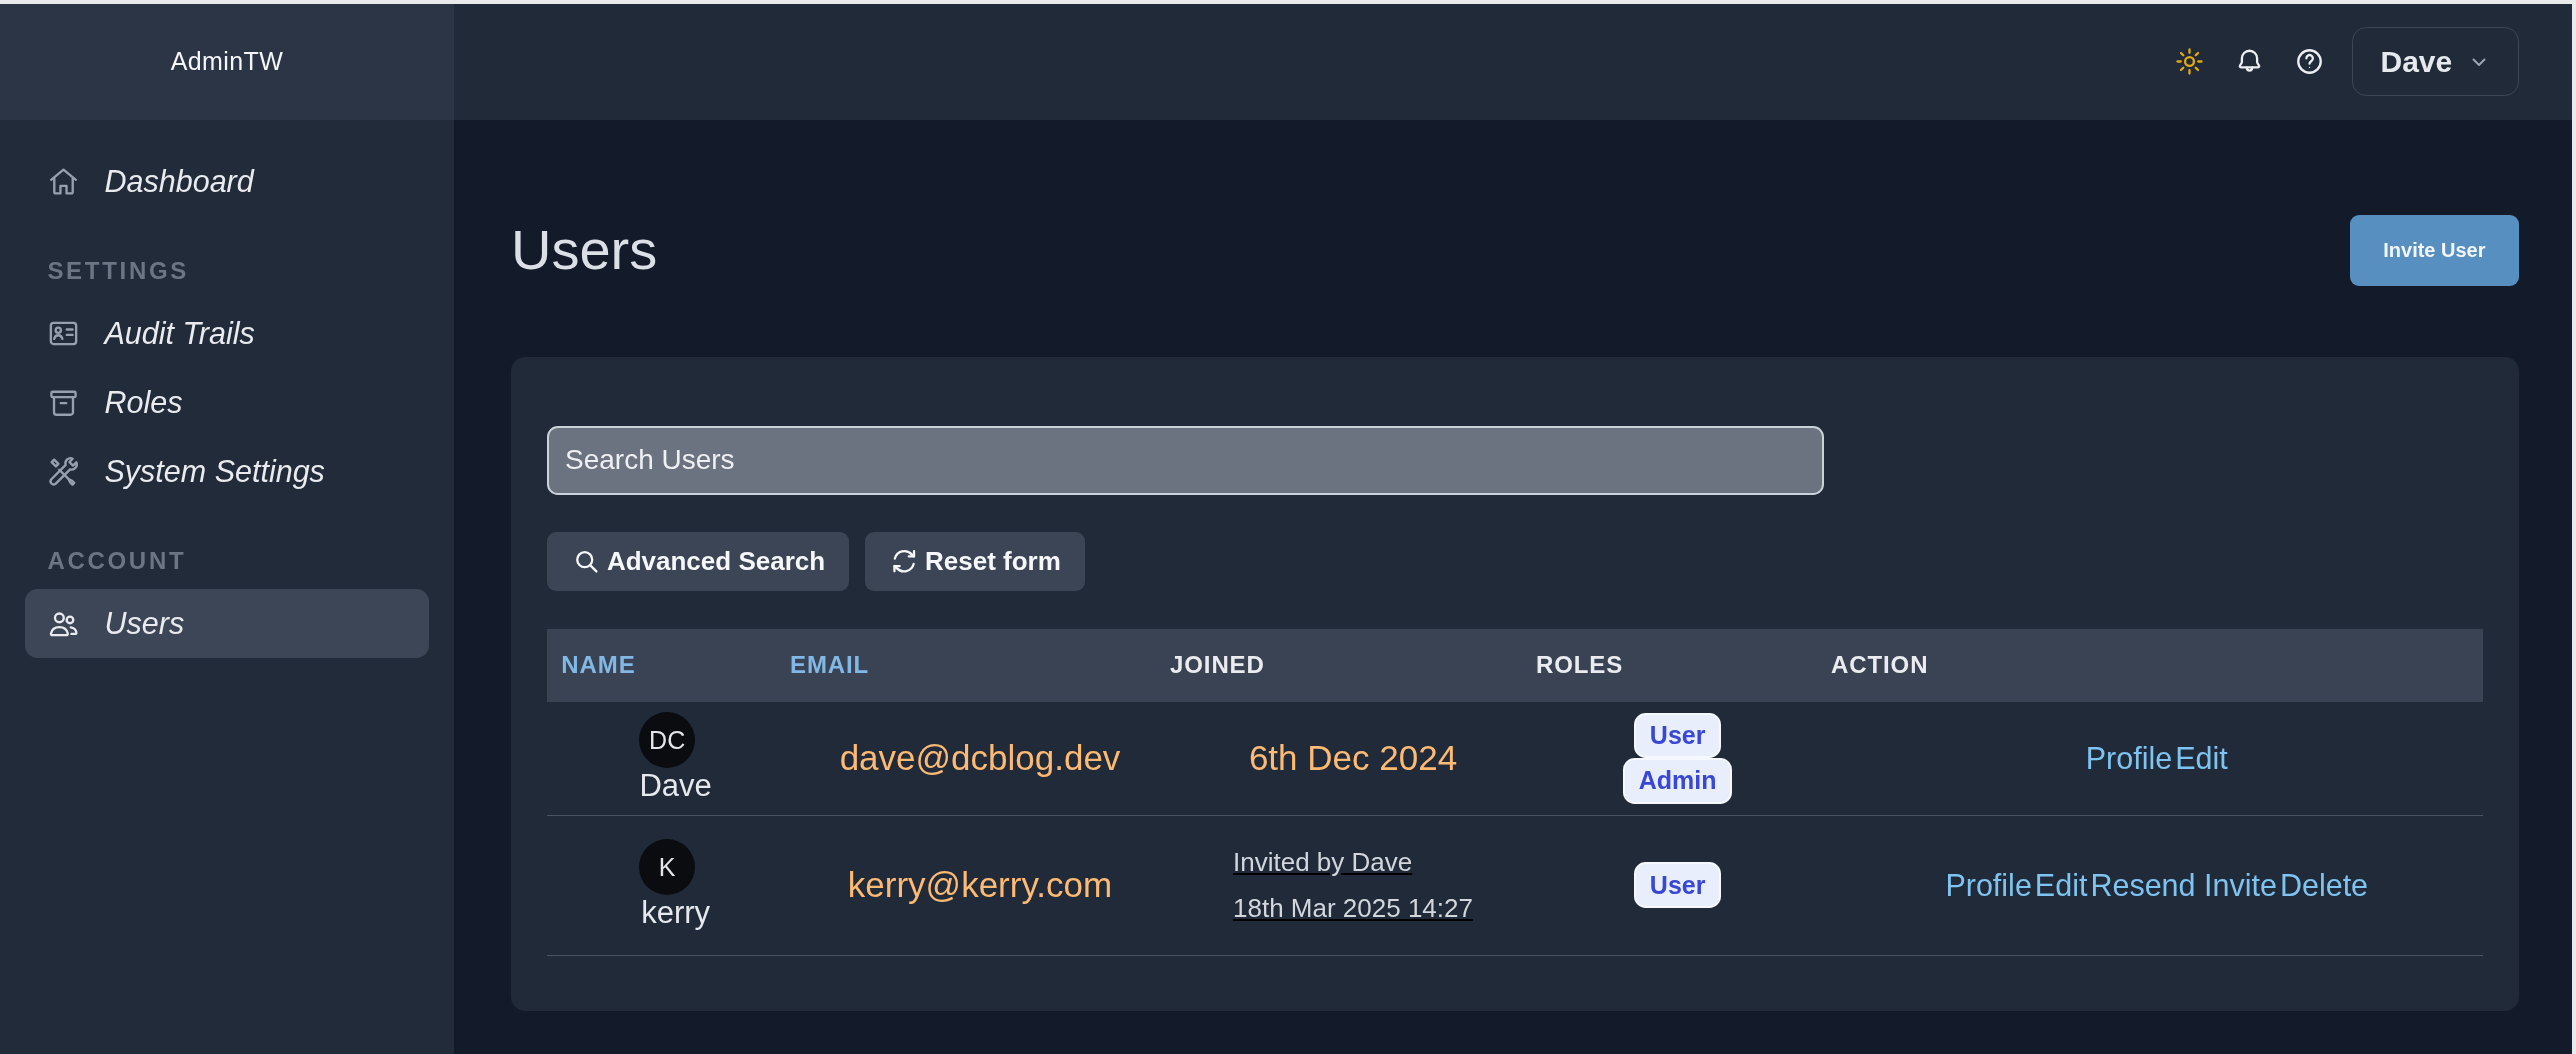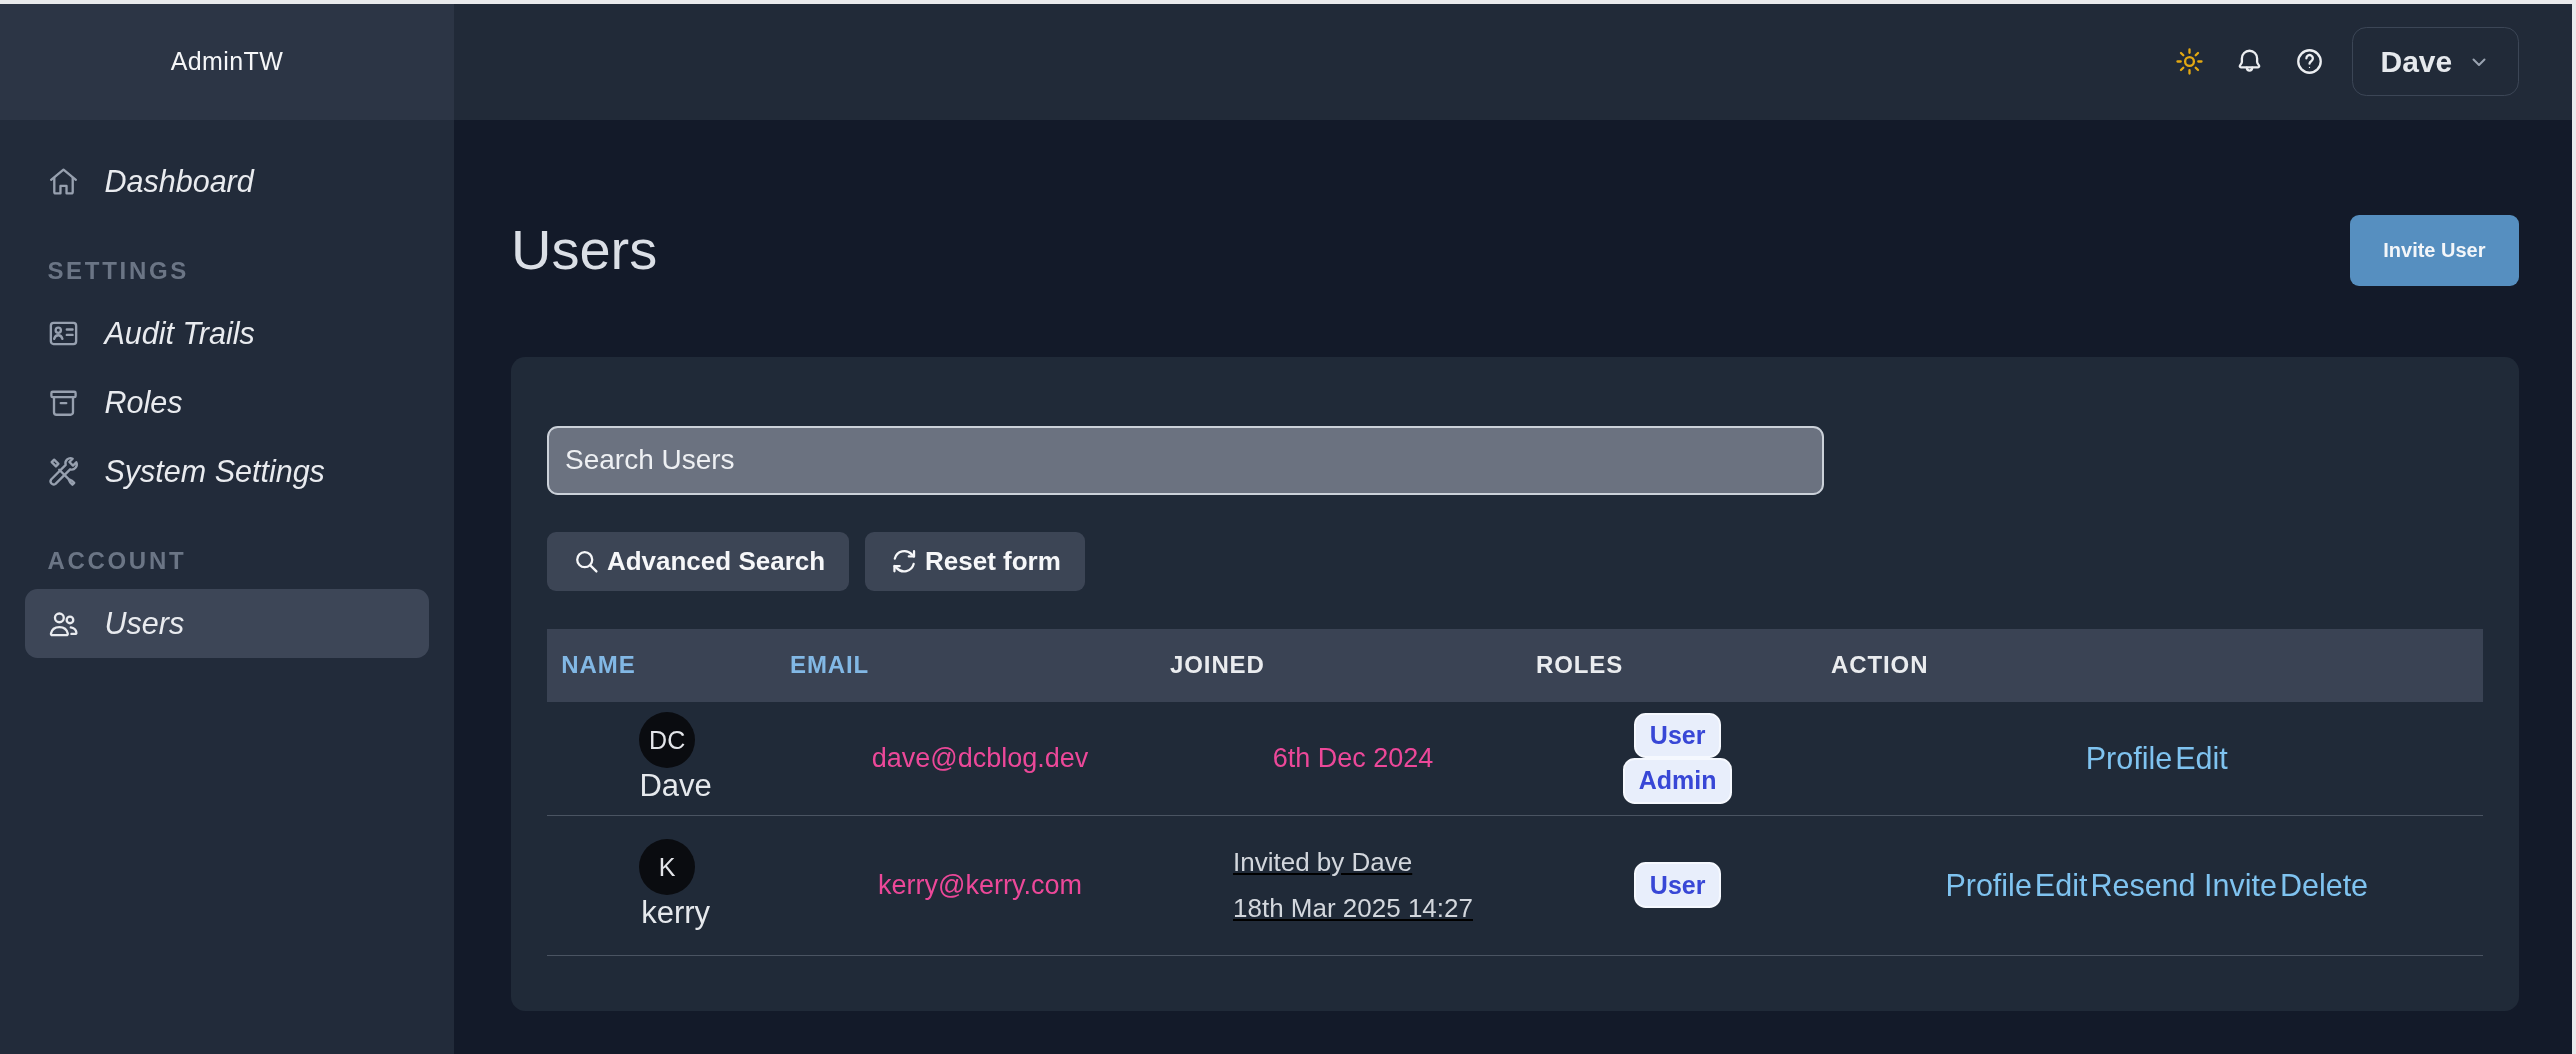--- a/index.html
+++ b/index.html
@@ -85,21 +85,21 @@
   .col-email{width:380px;}
   .col-joined{width:366px;}
   .col-roles{width:295px;}
   .col-action{flex:1;}
   .avatar{
     width:56px;height:56px;border-radius:50%;background:#0a0c10;flex:0 0 56px;
     display:flex;align-items:center;justify-content:center;
     color:#e3e5e9;font-size:25px;margin-right:17px;
   }
   .uname{font-size:31px;color:#e6e9ed;}
-  .email-txt,.joined-txt{font-size:27px;color:#ec4899;}
+  .email-txt,.joined-txt{font-size:35px;color:#fdba74;}
   .joined-two{display:block;text-decoration:underline;}
   .joined-line{font-size:26px;color:#d3d7dd;line-height:1;}
   .joined-line + .joined-line{margin-top:20.6px;}
   .badge{
     display:inline-block;background:#e8eefb;color:#3847d6;
     border:2.7px solid #f5f8fe;border-radius:11.7px;
     padding:6.3px 13.4px;font-size:25px;font-weight:700;margin-right:11.7px;
   }
   .links{display:flex;gap:3px;}
   .links a{color:#7fc3f0;font-size:30.5px;text-decoration:none;cursor:pointer;}

